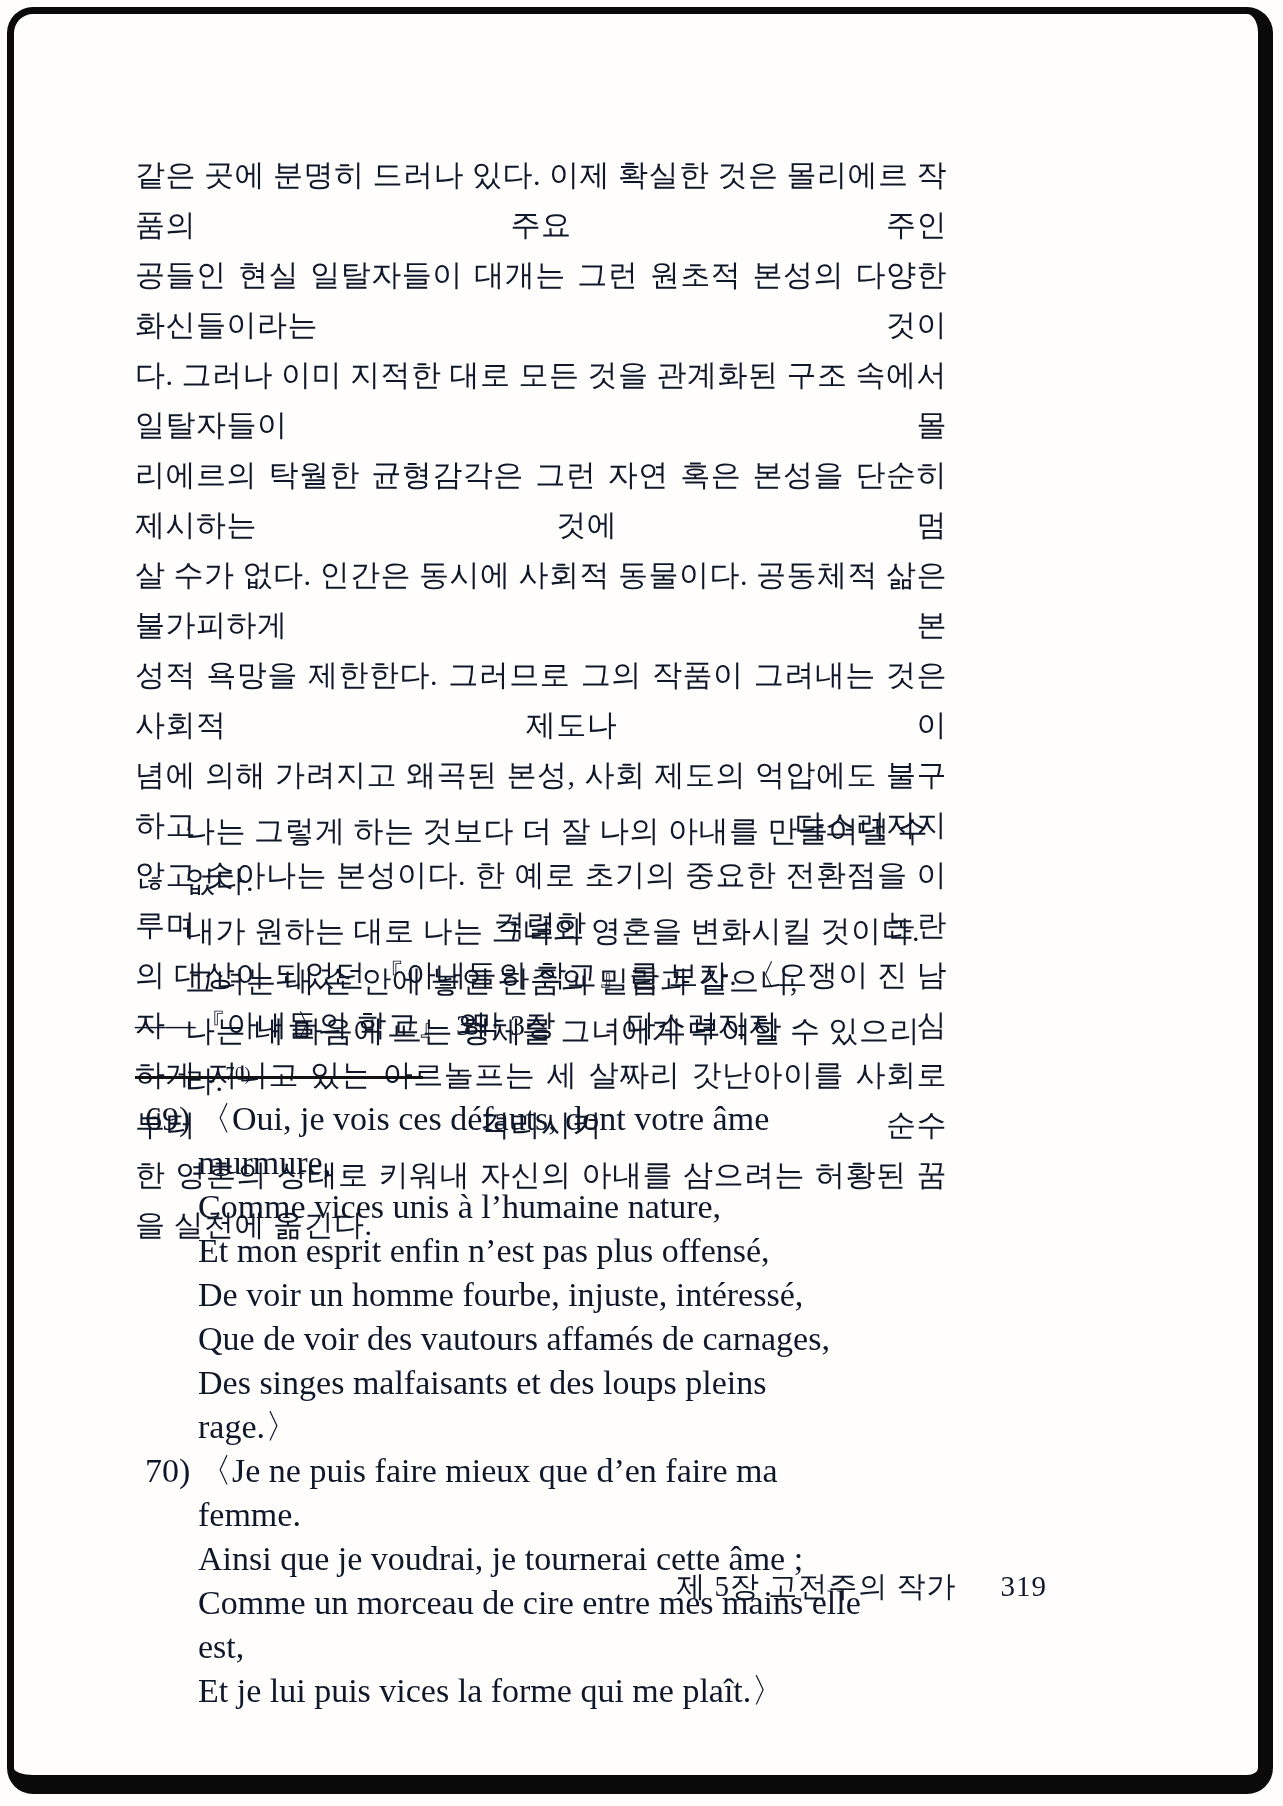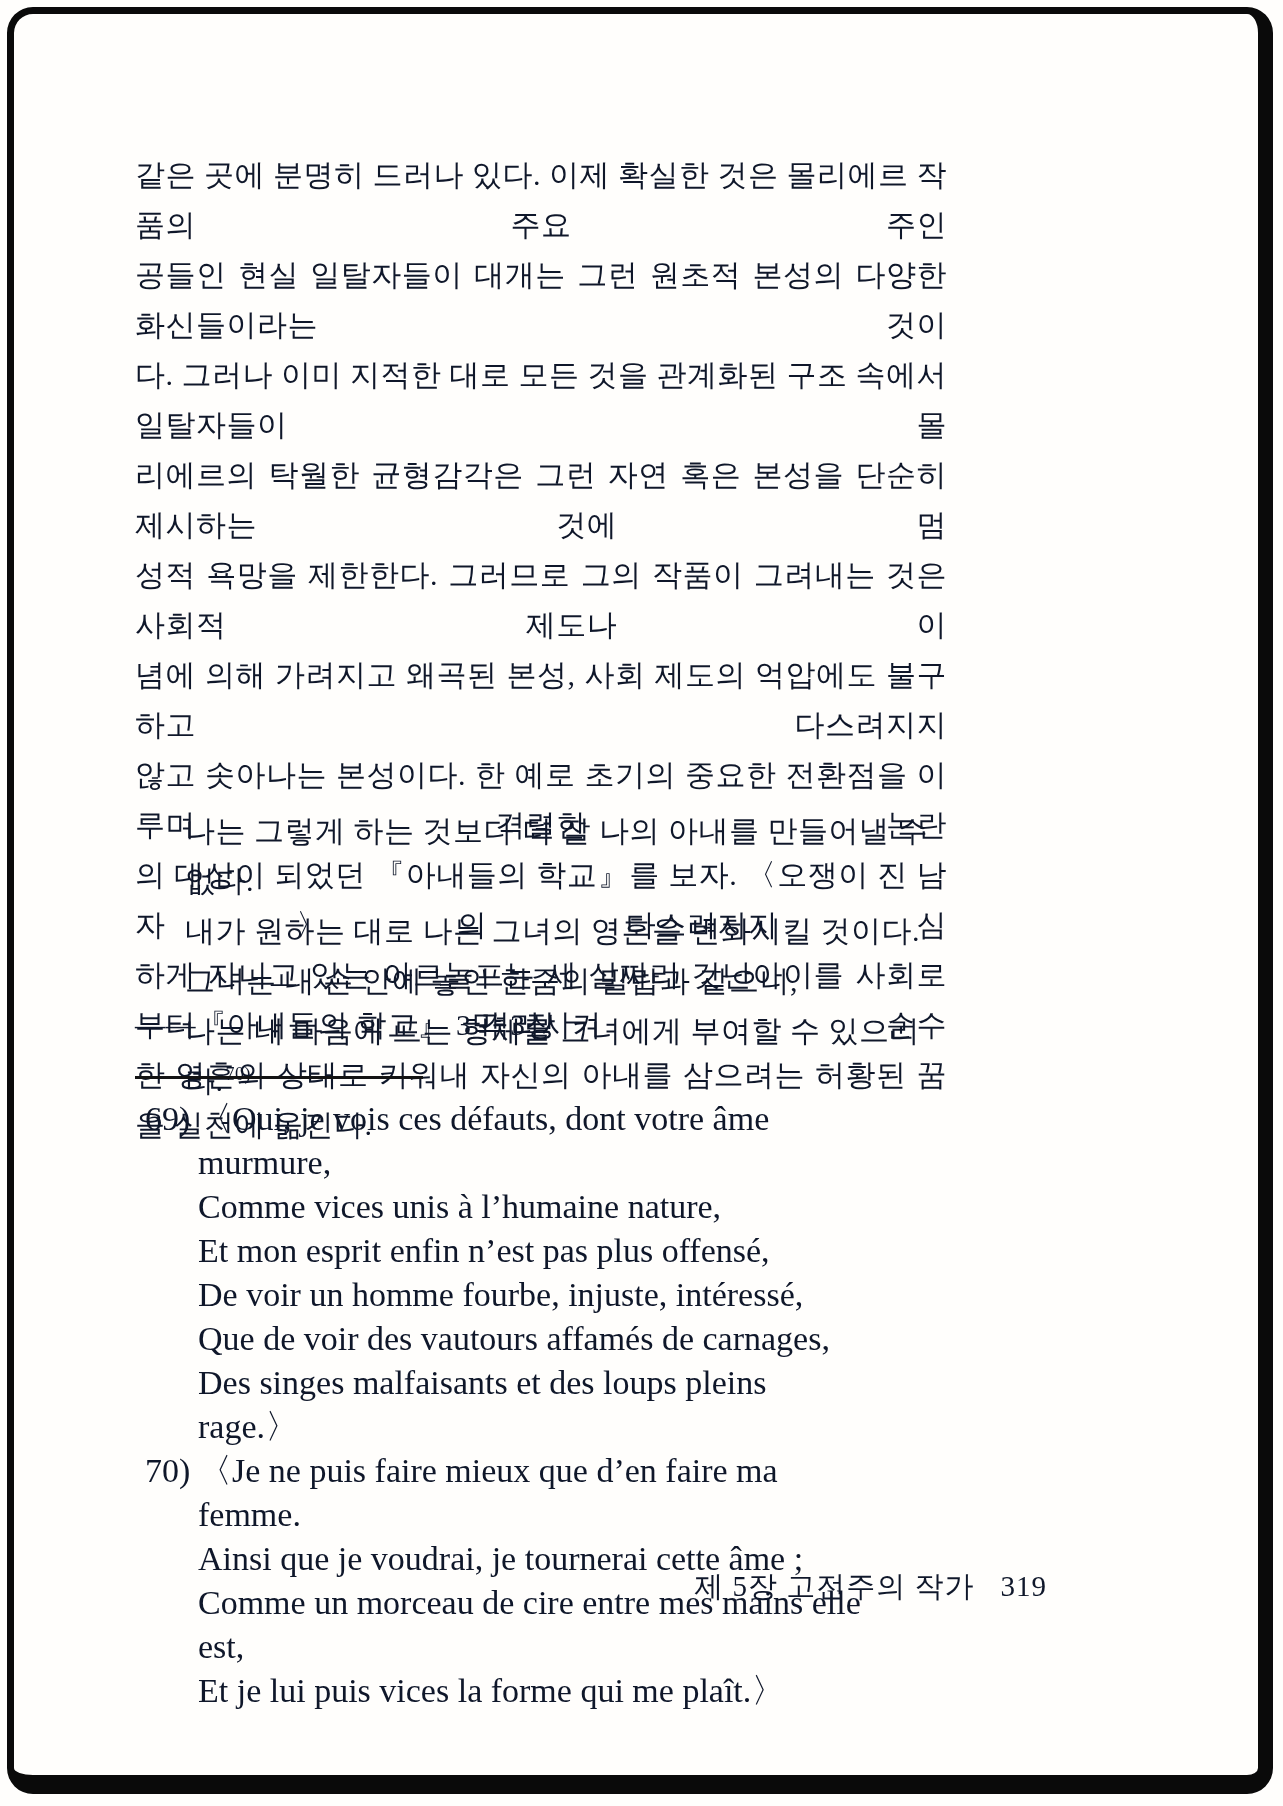--- a/index.html
+++ b/index.html
@@ -61,33 +61,34 @@
   }
   .fn { position: relative; padding-left: 53px; }
   .fn-num { position: absolute; left: 0; top: 0; }
   .page-footer {
     position: absolute;
     left: 135px; top: 1566px; width: 912px;
     text-align: right;
     font-size: 29px; line-height: 40px;
     letter-spacing: 1px;
   }
-  .footer-page { margin-left: 26px; }
+  .footer-page { margin-left: 44px; }
 </style>
 </head>
 <body>
 
 <div class="scan">
   <div class="frame"></div>
 
   <div class="body-text">
     <div class="jline">같은 곳에 분명히 드러나 있다.  이제 확실한 것은 몰리에르 작품의 주요 주인</div>
     <div class="jline">공들인 현실 일탈자들이 대개는 그런 원초적 본성의 다양한 화신들이라는 것이</div>
     <div class="jline">다.  그러나 이미 지적한 대로 모든 것을 관계화된 구조 속에서 일탈자들이 몰</div>
     <div class="jline">리에르의 탁월한 균형감각은 그런 자연 혹은 본성을 단순히 제시하는 것에 멈</div>
+    <div class="jline">살 수가 없다.  인간은 동시에 사회적 동물이다.  공동체적 삶은 불가피하게 본</div>
     <div class="jline">성적 욕망을 제한한다.  그러므로 그의 작품이 그려내는 것은 사회적 제도나 이</div>
     <div class="jline">념에 의해 가려지고 왜곡된 본성,  사회 제도의 억압에도 불구하고 다스려지지</div>
     <div class="jline">않고 솟아나는 본성이다.  한 예로 초기의 중요한 전환점을 이루며 격렬한 논란</div>
     <div class="jline">의 대상이 되었던 『아내들의 학교』를 보자. 〈오쟁이 진 남자〉의 다스려지지 심</div>
     <div class="jline">하게 지니고 있는 아르놀프는 세 살짜리 갓난아이를 사회로부터 격리시켜 순수</div>
     <div class="jline last">한 영혼의 상태로 키워내 자신의 아내를 삼으려는 허황된 꿈을 실천에 옮긴다.</div>
   </div>
 
   <div class="quote-block">
     <div>나는 그렇게 하는 것보다 더 잘 나의 아내를 만들어낼 수 없다.</div>

